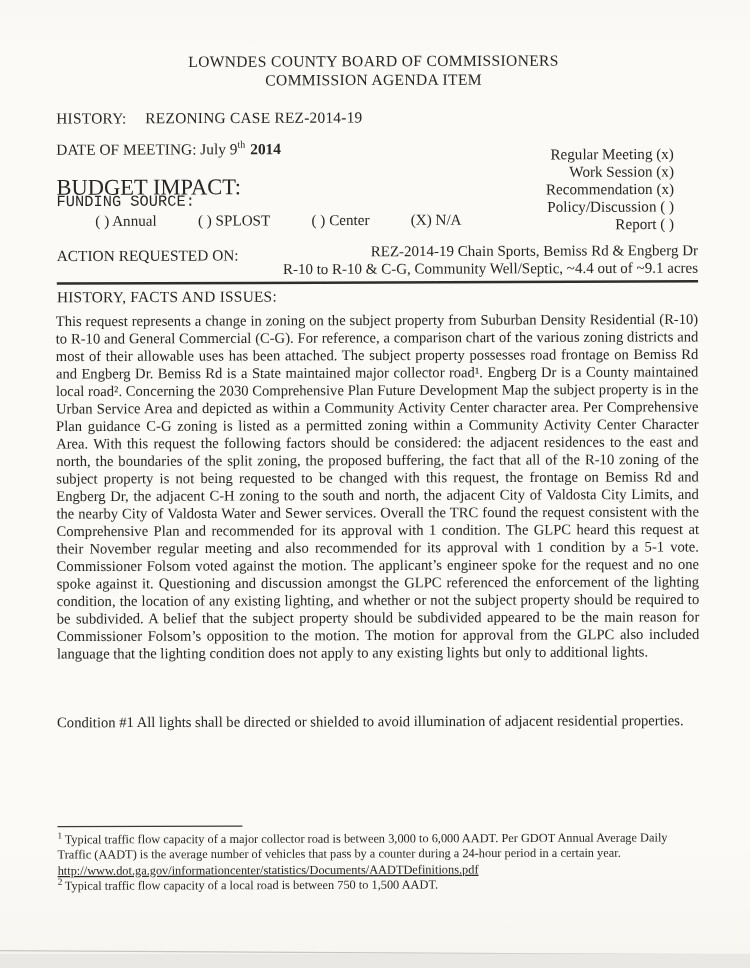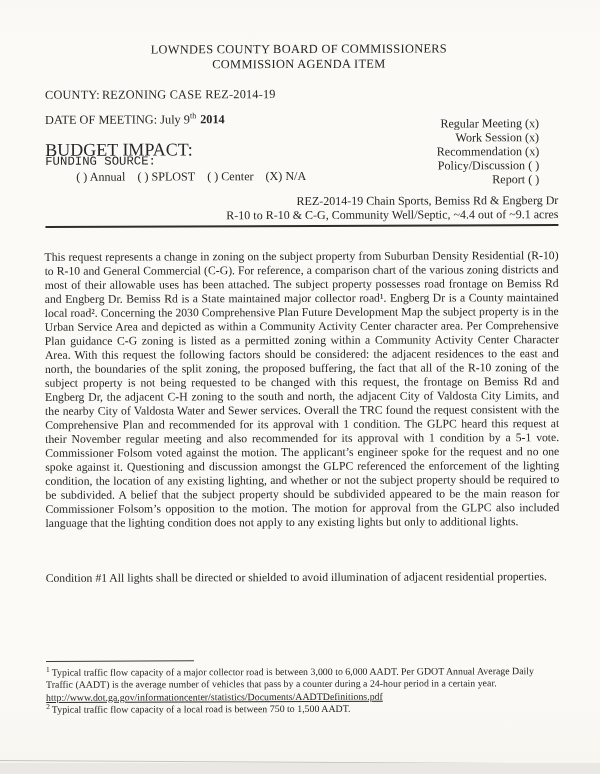--- a/index.html
+++ b/index.html
@@ -10,30 +10,30 @@
   }
   .page{
     position:relative;width:600px;height:763px;overflow:hidden;
     background:linear-gradient(180deg,#f9f8f4 0%,#fbfaf7 6%,#fbfaf7 88%,#f7f6f1 100%);
     color:#262624;
   }
   .content{position:absolute;inset:0;transform:rotate(-0.2deg);}
   .title-block{position:absolute;top:42px;left:0;width:600px;text-align:center;
     font-size:12.4px;line-height:14.8px;letter-spacing:0.3px;}
   .subject-row{position:absolute;top:87px;left:46px;font-size:12.3px;letter-spacing:0.2px;}
-  .subject-row .val{margin-left:2px;}
+  .subject-row .val{margin-left:15px;}
   .date-row{position:absolute;top:112px;left:46px;font-size:12.3px;}
   .date-row .val{margin-left:4px;font-weight:bold;}
   sup.ord{font-size:8px;line-height:0;vertical-align:super;}
   .meeting-list{position:absolute;top:117px;left:240px;width:300px;text-align:right;
     font-size:12.1px;line-height:14px;}
   .budget-label{position:absolute;top:139px;left:46px;font-size:18px;}
   .funding-label{position:absolute;top:154px;left:46px;font-size:12.3px;font-family:Liberation Mono, monospace;}
   .funding-options{position:absolute;top:169px;left:77px;font-size:12.1px;}
-  .funding-options span{margin-right:9px;}
+  .funding-options span{margin-right:30px;}
   .action-block{position:absolute;top:195px;left:46px;width:513px;height:30px;
     border-bottom:2px solid #2e2d2a;}
   .action-label{position:absolute;left:0;top:2px;font-size:12.3px;}
   .action-lines{position:absolute;right:0;top:0;width:100%;text-align:right;
     font-size:12px;line-height:13.8px;}
   .history-heading{position:absolute;top:230px;left:46px;font-size:12.3px;letter-spacing:0.2px;}
   .history-body{position:absolute;top:250px;left:45px;width:514px;
     font-size:11.7px;line-height:14px;text-align:justify;}
   .condition{position:absolute;top:571px;left:45px;width:514px;
     font-size:11.7px;line-height:14.5px;text-align:justify;}
@@ -53,21 +53,21 @@
 
 <div class="page">
   <div class="content">
 
     <div class="title-block">
       <div>LOWNDES COUNTY BOARD OF COMMISSIONERS</div>
       <div>COMMISSION AGENDA ITEM</div>
     </div>
 
     <div class="subject-row">
-      <span>COUNTY:</span><span class="val">REZONING CASE REZ-2014-19</span>
+      <span>HISTORY:</span><span class="val">REZONING CASE REZ-2014-19</span>
     </div>
 
     <div class="date-row">
       <span>DATE OF MEETING: July 9</span><sup class="ord">th</sup><span class="val">2014</span>
     </div>
 
     <div class="meeting-list">
       <div>Regular Meeting (x)</div>
       <div>Work Session (x)</div>
       <div>Recommendation (x)</div>
@@ -79,26 +79,28 @@
     <div class="funding-label">FUNDING SOURCE:</div>
 
     <div class="funding-options">
       <span>( ) Annual</span>
       <span>( ) SPLOST</span>
       <span>( ) Center</span>
       <span>(X) N/A</span>
     </div>
 
     <div class="action-block">
+      <div class="action-label">ACTION REQUESTED ON:</div>
       <div class="action-lines">
         <div>REZ-2014-19 Chain Sports, Bemiss Rd &amp; Engberg Dr</div>
         <div>R-10 to R-10 &amp; C-G, Community Well/Septic, ~4.4 out of ~9.1 acres</div>
       </div>
     </div>
 
+    <div class="history-heading">HISTORY, FACTS AND ISSUES:</div>
 
     <div class="history-body">This request represents a change in zoning on the subject property from Suburban Density Residential (R-10) to R-10 and General Commercial (C-G). For reference, a comparison chart of the various zoning districts and most of their allowable uses has been attached. The subject property possesses road frontage on Bemiss Rd and Engberg Dr. Bemiss Rd is a State maintained major collector road¹. Engberg Dr is a County maintained local road². Concerning the 2030 Comprehensive Plan Future Development Map the subject property is in the Urban Service Area and depicted as within a Community Activity Center character area. Per Comprehensive Plan guidance C-G zoning is listed as a permitted zoning within a Community Activity Center Character Area. With this request the following factors should be considered: the adjacent residences to the east and north, the boundaries of the split zoning, the proposed buffering, the fact that all of the R-10 zoning of the subject property is not being requested to be changed with this request, the frontage on Bemiss Rd and Engberg Dr, the adjacent C-H zoning to the south and north, the adjacent City of Valdosta City Limits, and the nearby City of Valdosta Water and Sewer services. Overall the TRC found the request consistent with the Comprehensive Plan and recommended for its approval with 1 condition. The GLPC heard this request at their November regular meeting and also recommended for its approval with 1 condition by a 5-1 vote. Commissioner Folsom voted against the motion. The applicant’s engineer spoke for the request and no one spoke against it. Questioning and discussion amongst the GLPC referenced the enforcement of the lighting condition, the location of any existing lighting, and whether or not the subject property should be required to be subdivided. A belief that the subject property should be subdivided appeared to be the main reason for Commissioner Folsom’s opposition to the motion. The motion for approval from the GLPC also included language that the lighting condition does not apply to any existing lights but only to additional lights.</div>
 
     <div class="condition">Condition #1 All lights shall be directed or shielded to avoid illumination of adjacent residential properties.</div>
 
     <div class="footnote-sep"></div>
 
     <div class="footnotes">
       <div>
         <sup>1</sup><span>Typical traffic flow capacity of a major collector road is between 3,000 to 6,000 AADT.  Per GDOT Annual Average Daily Traffic (AADT) is the average number of vehicles that pass by a counter during a 24-hour period in a certain year.</span>

